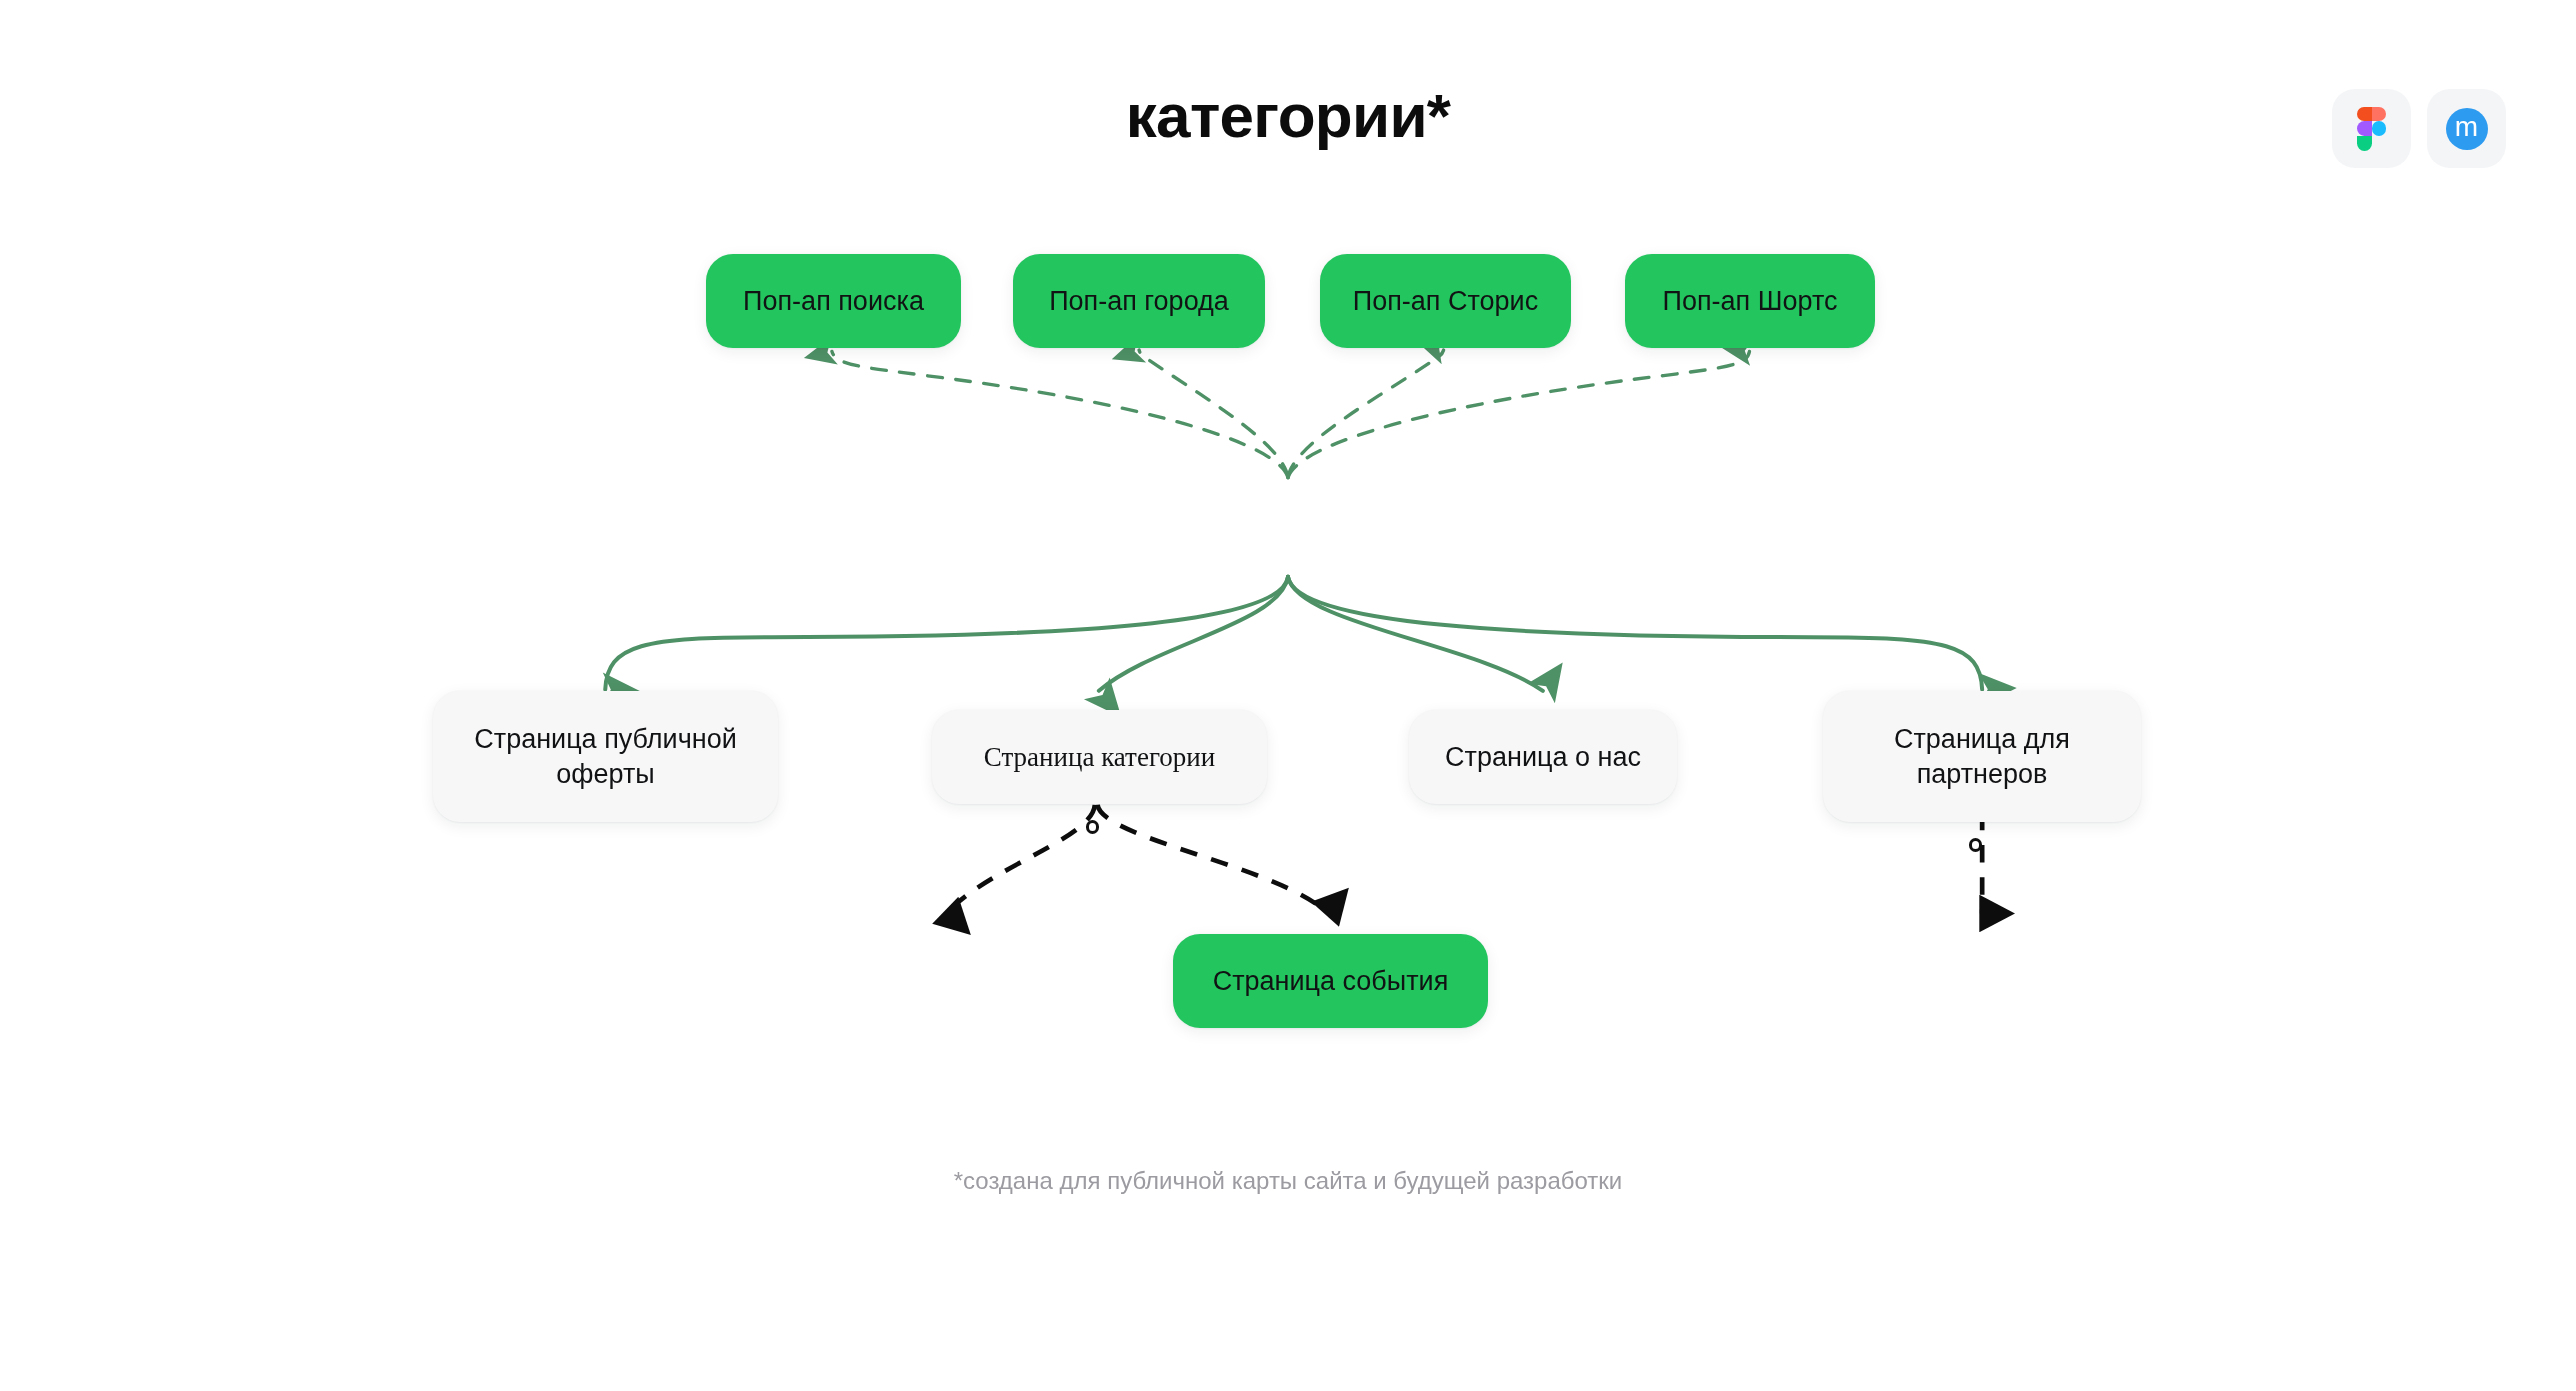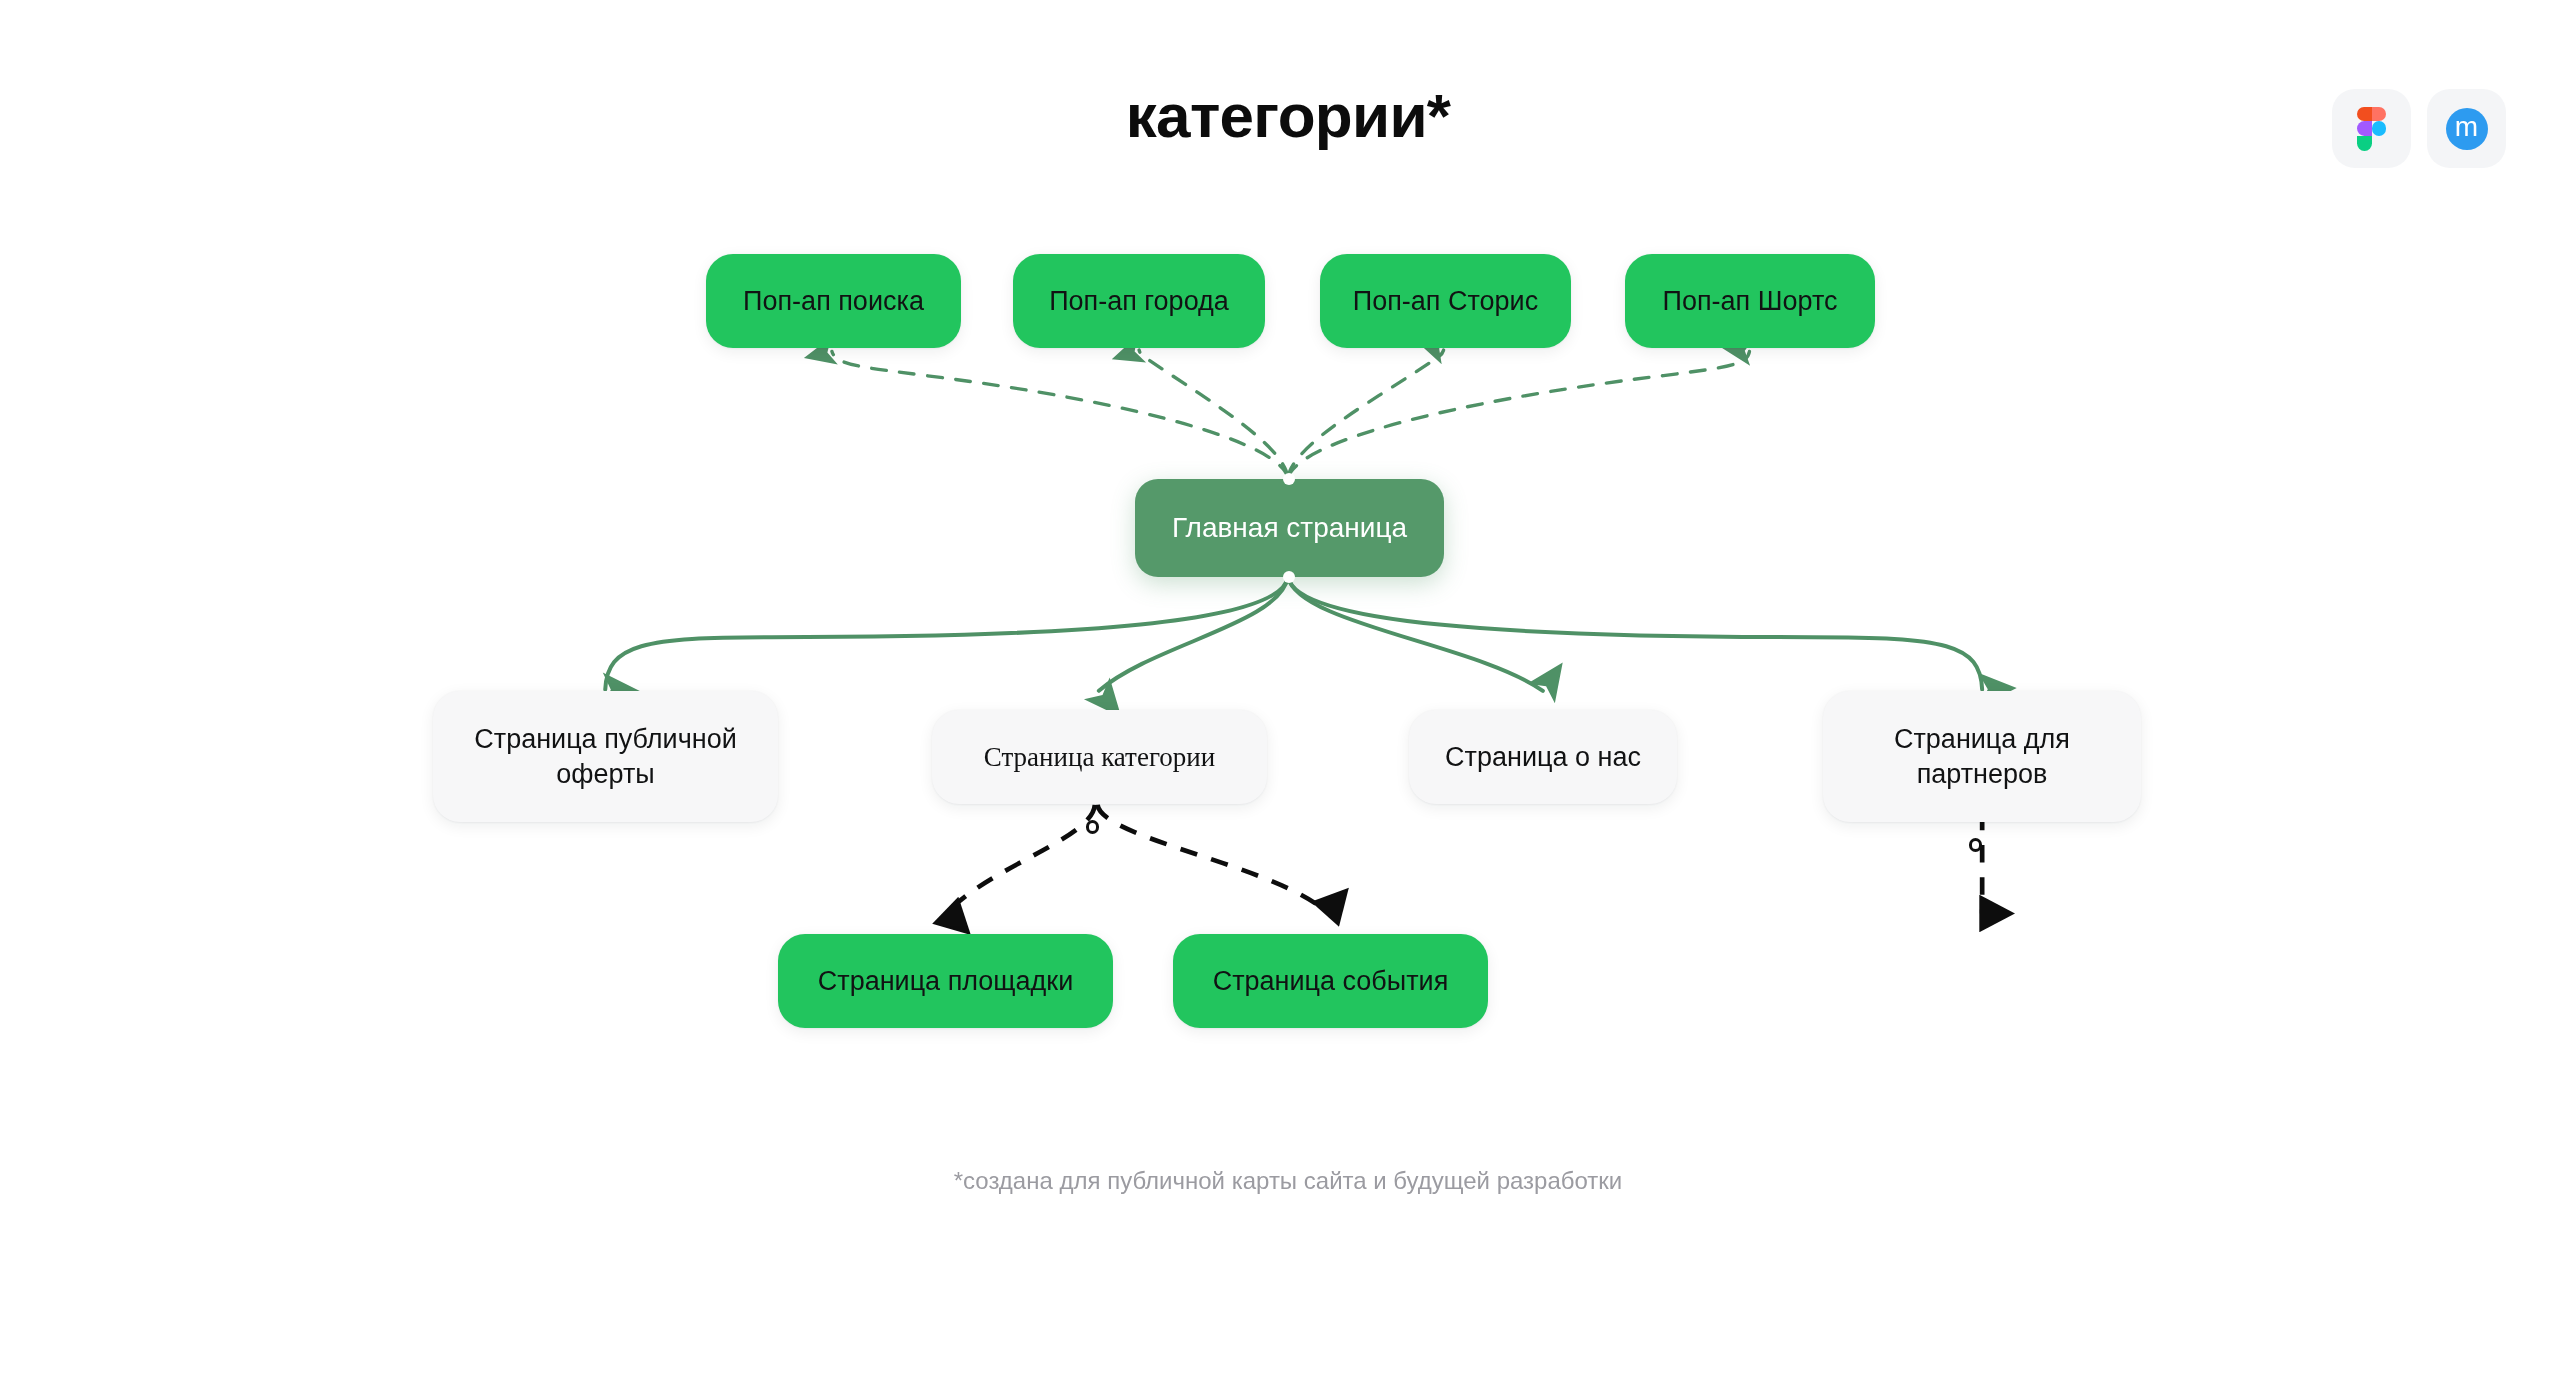--- a/index.html
+++ b/index.html
@@ -204,47 +204,39 @@
   </div>
 
   <div class="node white" style="left:1320px; top:254px; width:251px; height:94px;">
     <span>Поп-ап Сторис</span>
   </div>
 
   <div class="node white" style="left:1625px; top:254px; width:250px; height:94px;">
     <span>Поп-ап Шортс</span>
   </div>
 
-  <div class="node main" style="left:1135px; top:479px; width:309px; height:98px; border-radius:23px;">
-    <span>Главная страница</span>
-    <span class="dot white-dot" style="left:148px; top:-6px;"></span>
-    <span class="dot white-dot" style="left:148px; bottom:-6px;"></span>
-  </div>
 
   <div class="node" style="left:433px; top:691px; width:345px; height:131px;justify-content:flex-end;">
     <span>Страница публичной оферты</span>
   </div>
 
   <div class="node" style="left:932px; top:710px; width:335px; height:94px;font-family:Liberation Serif, serif;">
     <span>Страница категории</span>
     <span class="dot black-dot" style="left:154px; bottom:-29.5px;"></span>
   </div>
 
   <div class="node" style="left:1409px; top:710px; width:268px; height:94px;">
     <span>Страница о нас</span>
   </div>
 
   <div class="node" style="left:1823px; top:691px; width:318px; height:131px;">
     <span>Страница для партнеров</span>
     <span class="dot black-dot" style="left:146px; bottom:-29.5px;"></span>
   </div>
 
-  <div class="node white" style="left:778px; top:934px; width:335px; height:94px;">
-    <span>Страница площадки</span>
-  </div>
 
   <div class="node white" style="left:1173px; top:934px; width:315px; height:94px;">
     <span>Страница события</span>
   </div>
 
 
   <div id="footnote">*создана для публичной карты сайта и будущей разработки</div>
 
 </div>
 

